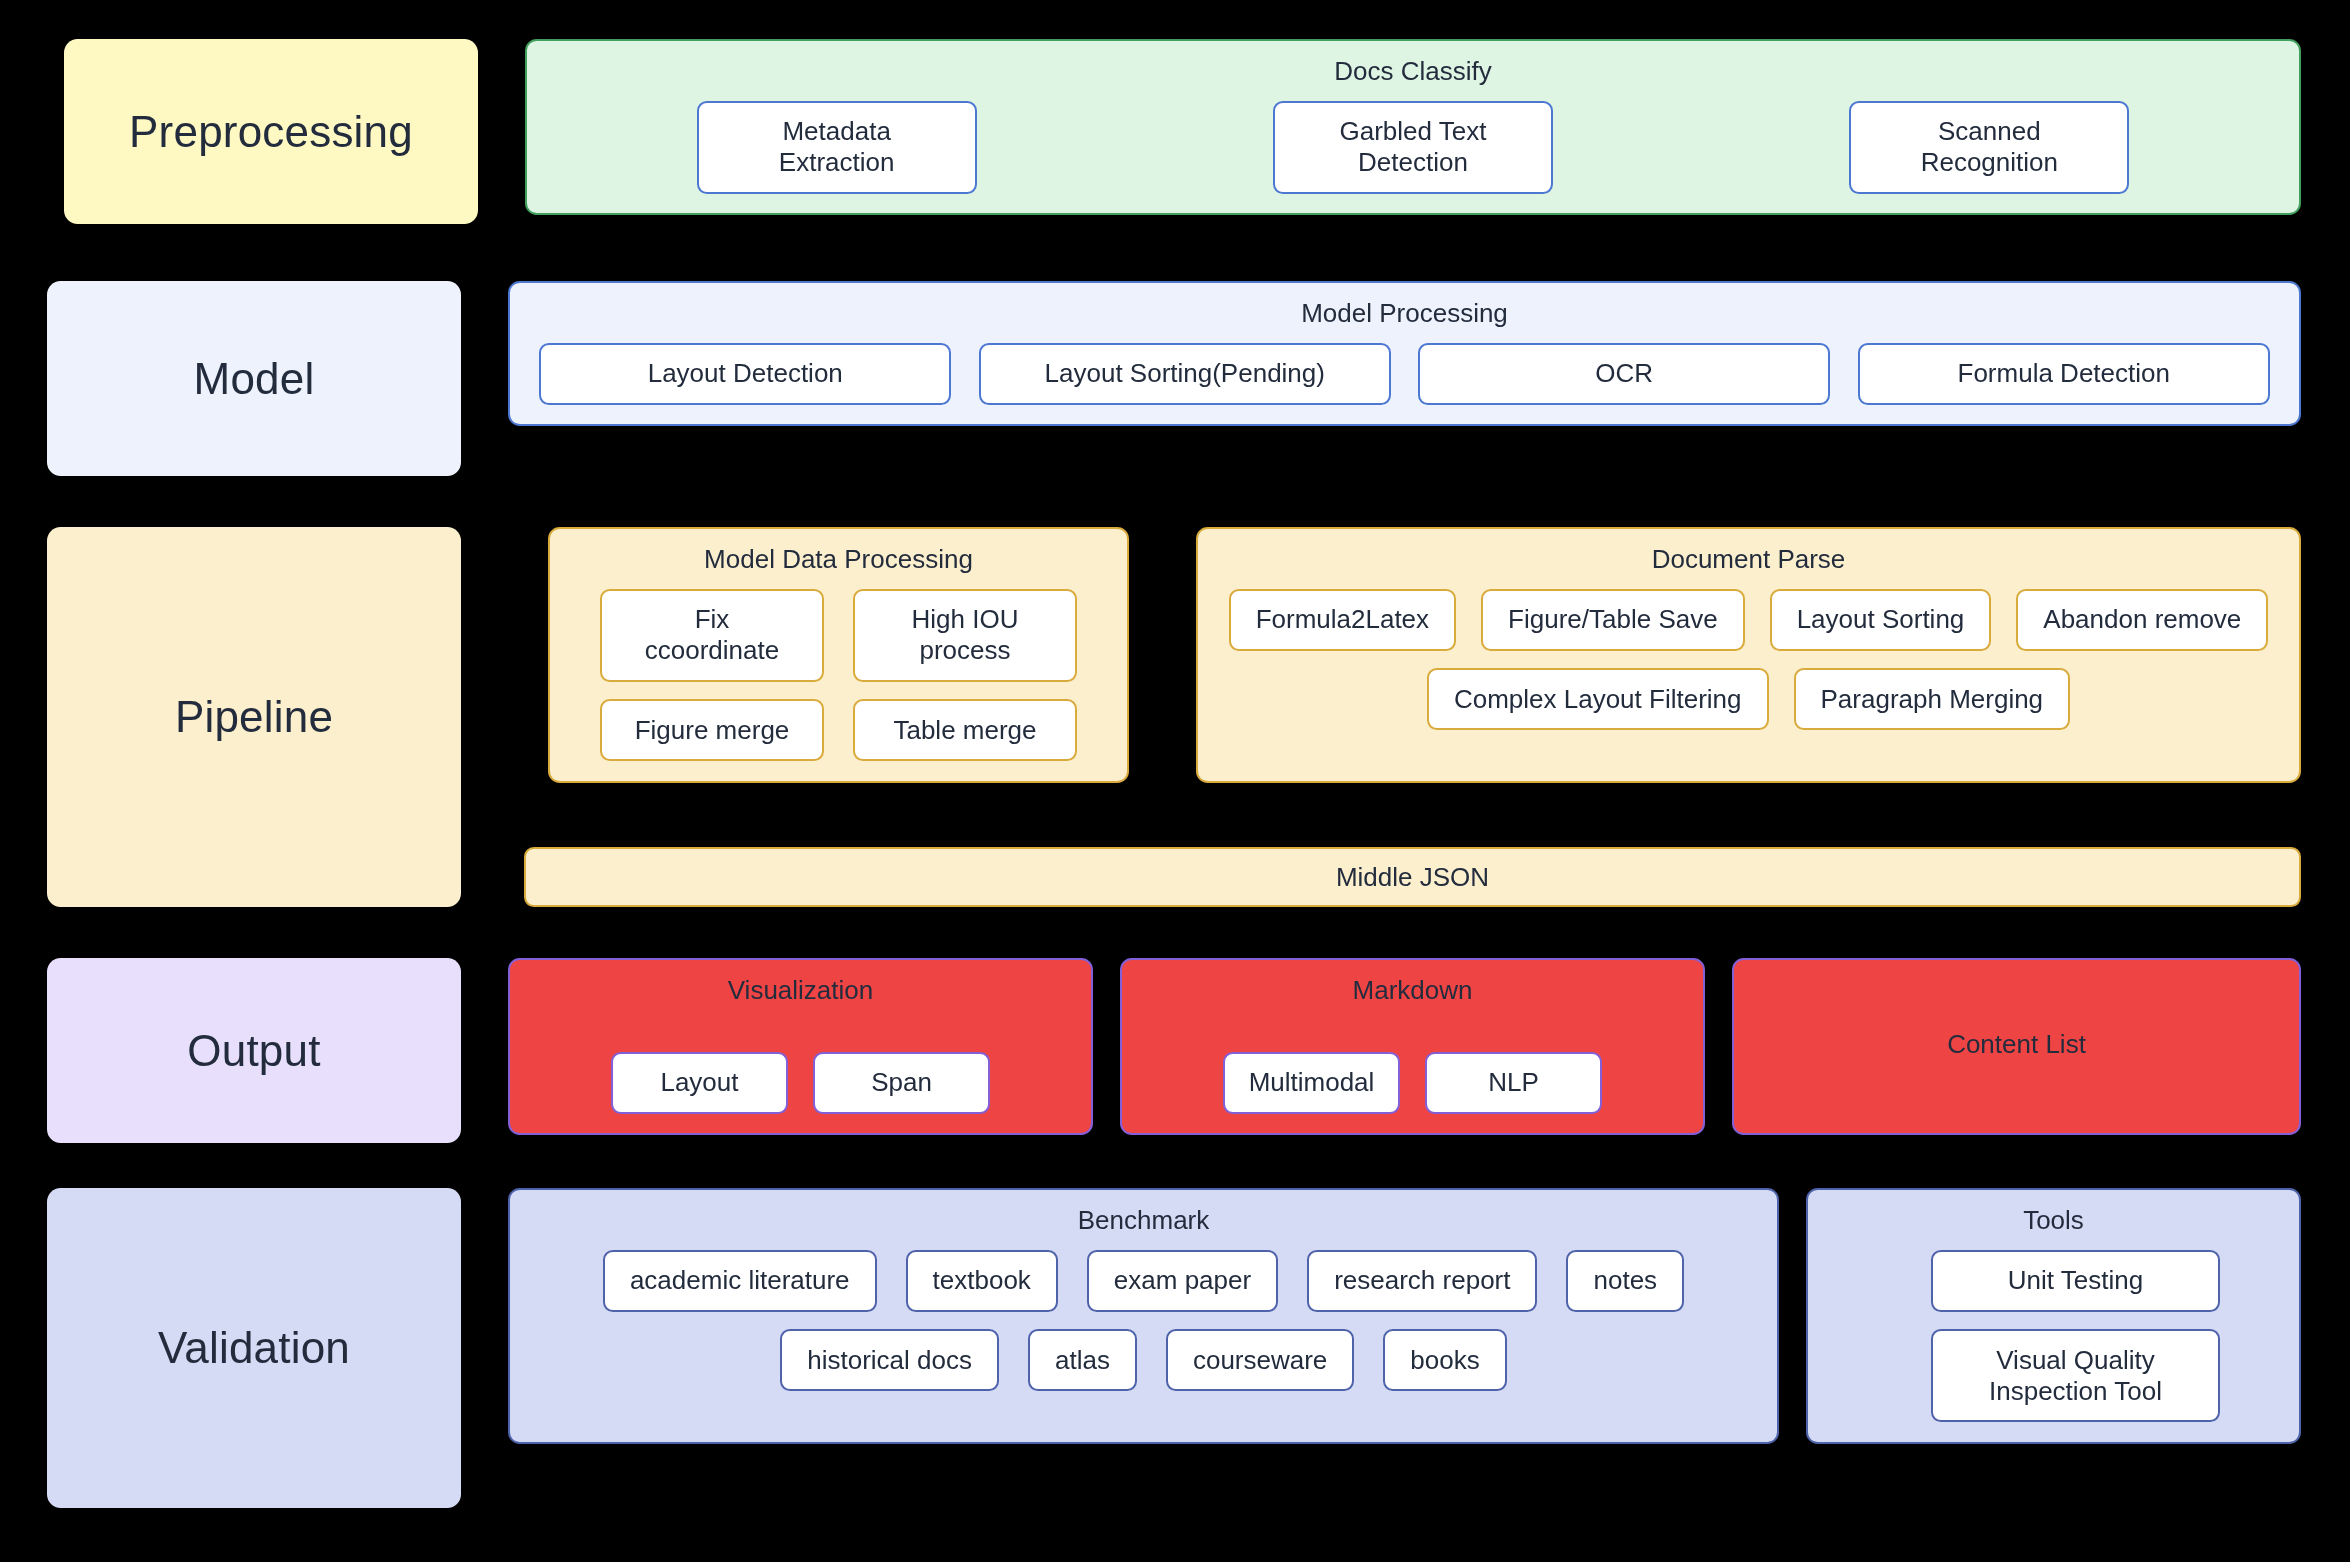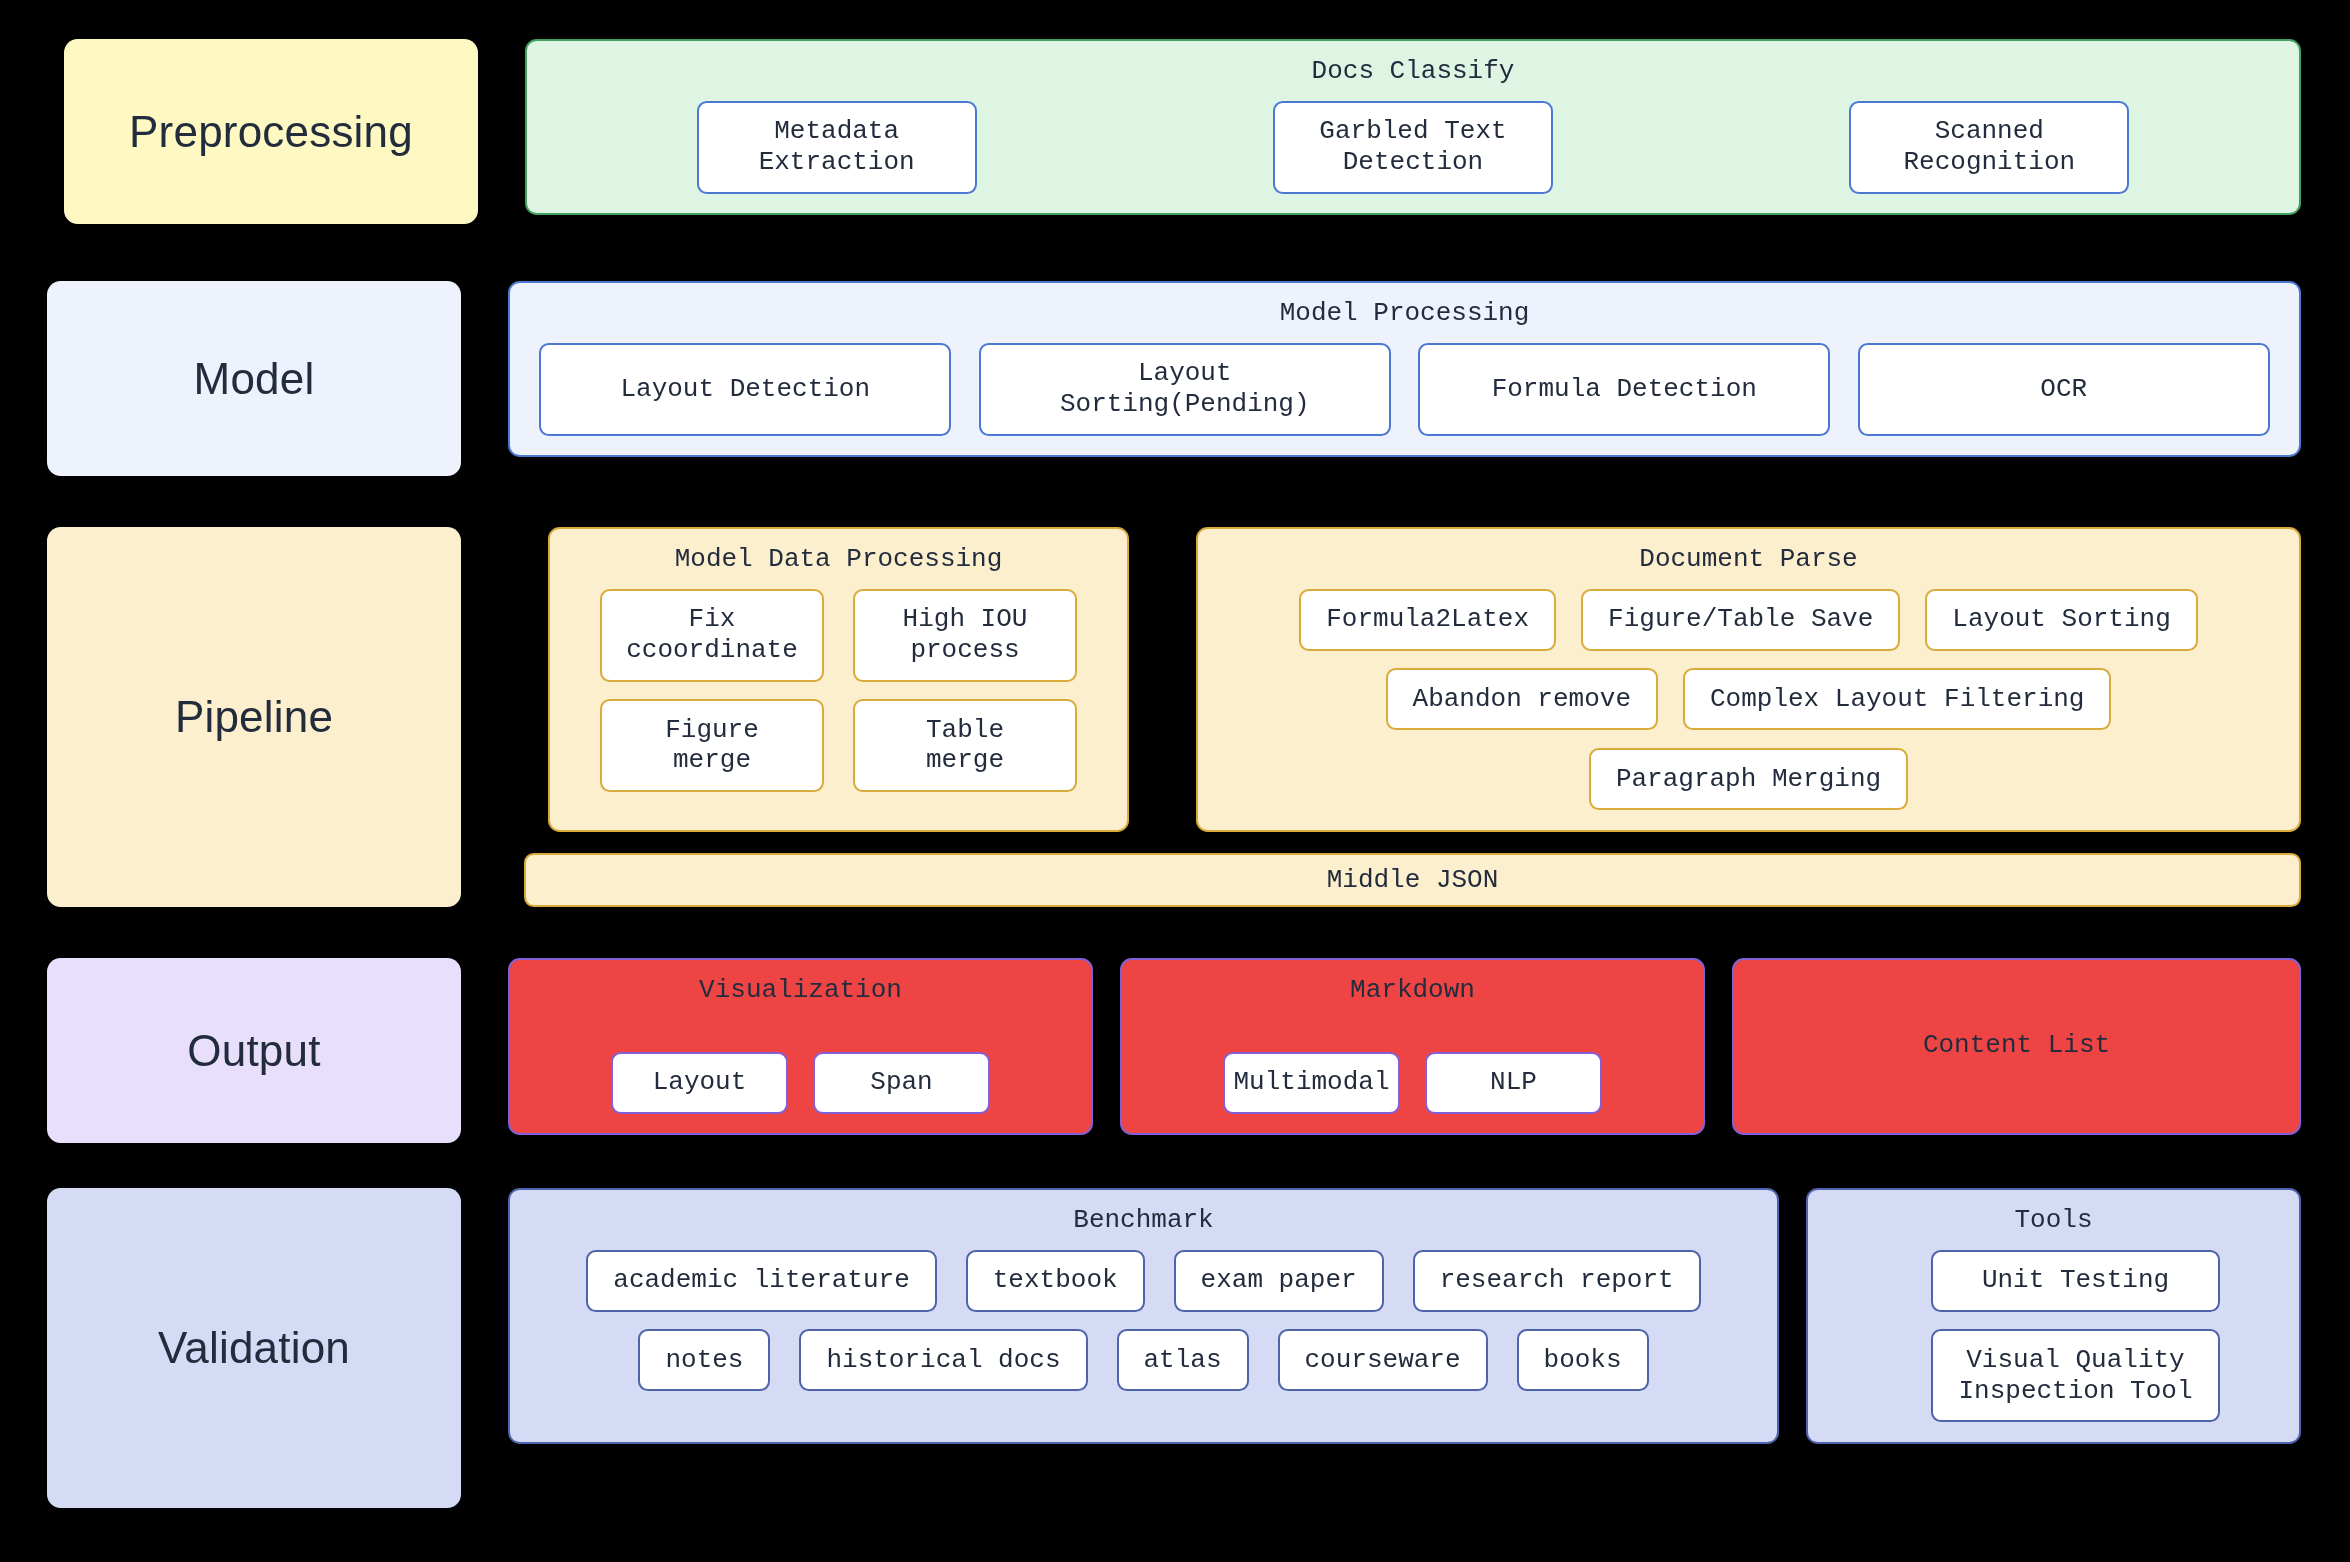--- a/index.html
+++ b/index.html
@@ -33,21 +33,21 @@
   }
   .stage.green   { background: #fef9c3; margin-left: 17px; }
   .stage.blue    { background: #edf2fc; }
   .stage.yellow  { background: #fcefcd; }
   .stage.purple  { background: #e8dffc; }
   .stage.peri    { background: #d6dbf5; }
 
   .content {
     flex: 1 1 auto;
     margin-left: 47px;
-    display: flex; flex-direction: column; font-family: Liberation Mono, monospace;
+    display: flex; flex-direction: column;
   }
   .content-row { display: flex; align-items: stretch; gap: 27px; width: 100%; }
 
   
   .group {
     border-radius: 11.7px;
     border: 2.9px solid transparent;
     display: flex; flex-direction: column;
     align-items: center;
     padding: 15.6px 21.5px 19.5px 21.5px;
@@ -151,22 +151,22 @@
     <div class="stage blue">
       <span>Model</span>
     </div>
     <div class="content">
       <div class="content-row">
         <div class="group g-blue">
           <div class="group-title">Model Processing</div>
           <div class="chips">
             <div class="chip">Layout Detection</div>
             <div class="chip">Layout Sorting(Pending)</div>
+            <div class="chip">OCR</div>
             <div class="chip">Formula Detection</div>
-            <div class="chip">OCR</div>
           </div>
         </div>
       </div>
     </div>
   </div>
   <div class="row-gap-2"></div>
 
   <div class="row r3">
     <div class="stage yellow">
       <span>Pipeline</span>

